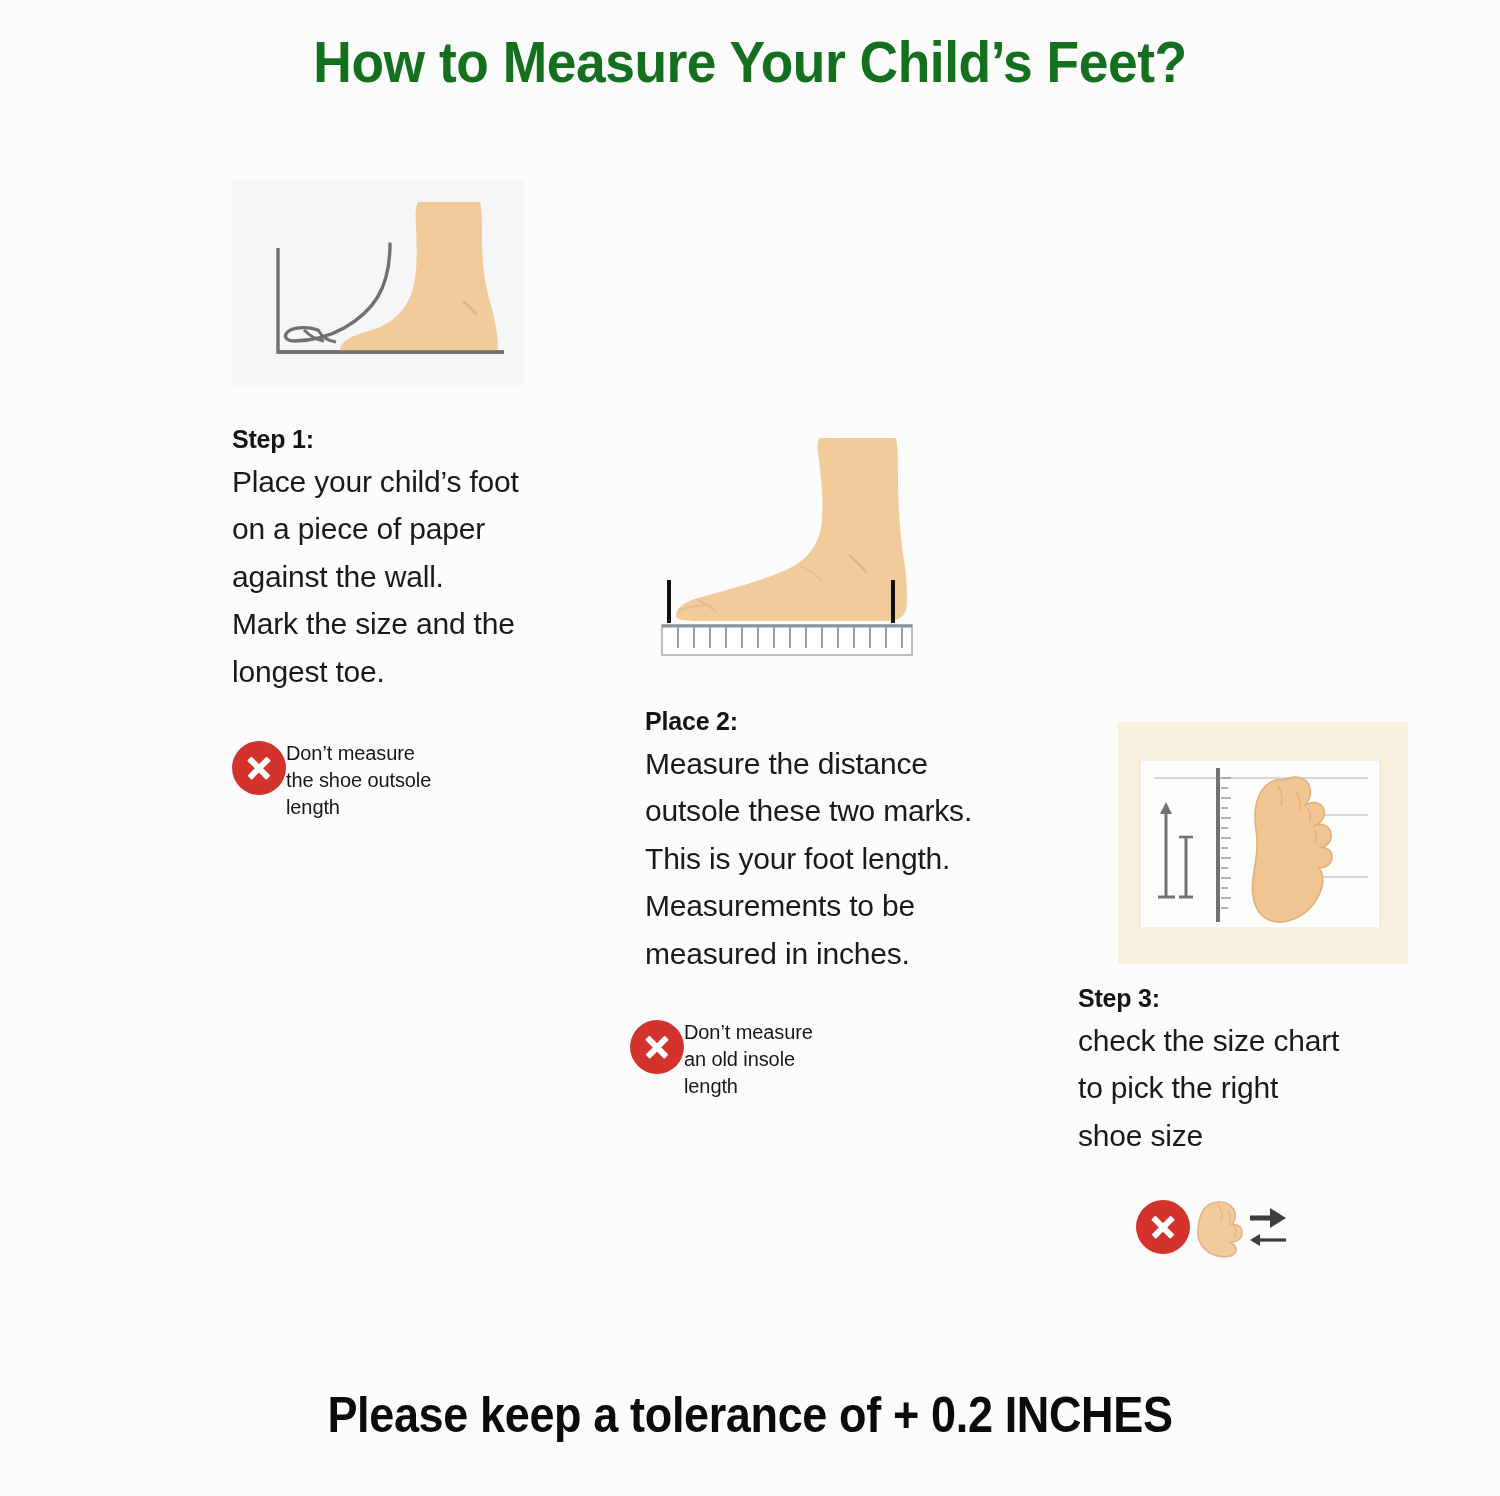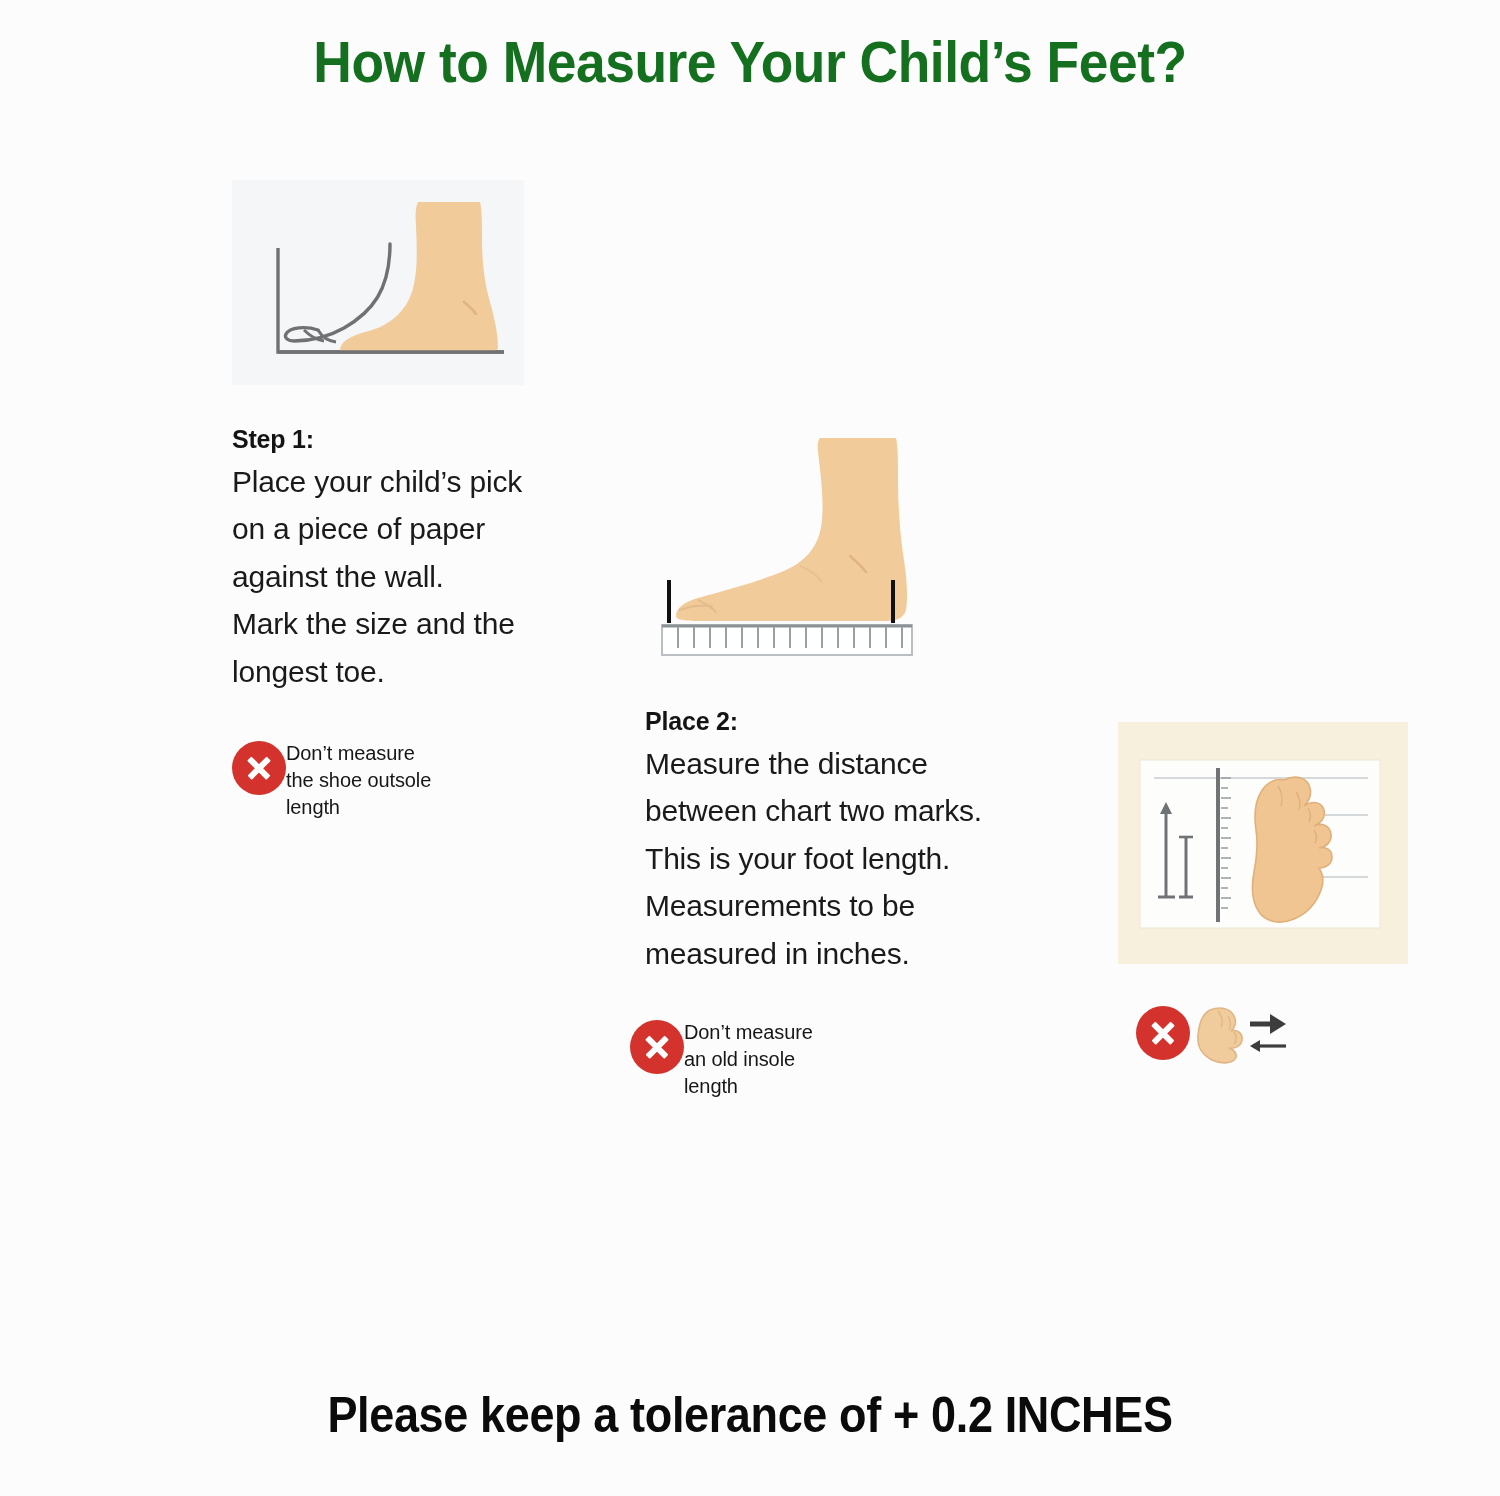--- a/index.html
+++ b/index.html
@@ -154,21 +154,21 @@
 
         <path d="M232 122 C238 127 242 131 244 134" fill="none" stroke="#e0b484" stroke-width="2.6" stroke-linecap="round"></path>
 
         <path d="M46 172 L272 172" fill="none" stroke="#6f7173" stroke-width="3.4"></path>
       </svg>
     </div>
 
     <div id="step1-text">
       <div class="step-head">Step 1:</div>
       <div class="step-body">
-        <p>Place your child’s pick</p>
+        <p>Place your child’s foot</p>
         <p>on a piece of paper</p>
         <p>against the wall.</p>
         <p>Mark the size and the</p>
         <p>longest toe.</p>
       </div>
     </div>
 
     <div id="warn1" class="warn">
       <div class="warn-circle"></div>
       <div class="warn-text">
@@ -227,21 +227,21 @@
           <line x1="236" y1="207" x2="236" y2="228"></line>
           <line x1="252" y1="207" x2="252" y2="228"></line>
         </g>
       </svg>
     </div>
 
     <div id="step2-text">
       <div class="step-head">Place 2:</div>
       <div class="step-body">
         <p>Measure the distance</p>
-        <p>between chart two marks.</p>
+        <p>outsole these two marks.</p>
         <p>This is your foot length.</p>
         <p>Measurements to be</p>
         <p>measured in inches.</p>
       </div>
     </div>
 
     <div id="warn2" class="warn">
       <div class="warn-circle"></div>
       <div class="warn-text">
         <p>Don’t measure</p>
@@ -308,20 +308,28 @@
 
         <g stroke="#e0b07a" stroke-width="1.4" fill="none">
           <path d="M160 64 C164 70 165 78 163 84"></path>
           <path d="M178 70 C182 76 183 82 181 88"></path>
           <path d="M190 86 C193 91 193 96 191 100"></path>
           <path d="M196 108 C199 112 199 117 197 121"></path>
         </g>
       </svg>
     </div>
 
+    <div id="step3-text">
+      <div class="step-head">Step 3:</div>
+      <div class="step-body">
+        <p>check the size chart</p>
+        <p>to pick the right</p>
+        <p>shoe size</p>
+      </div>
+    </div>
 
     <div id="warn3" class="warn">
       <div class="warn-circle"></div>
 
       <div class="foot-glyph">
         <svg width="56" height="62" viewBox="0 0 56 62">
           <path d="M20 8
                    C30 4 40 6 44 14
                    C47 20 45 26 41 29
                    C47 27 53 31 52 38

